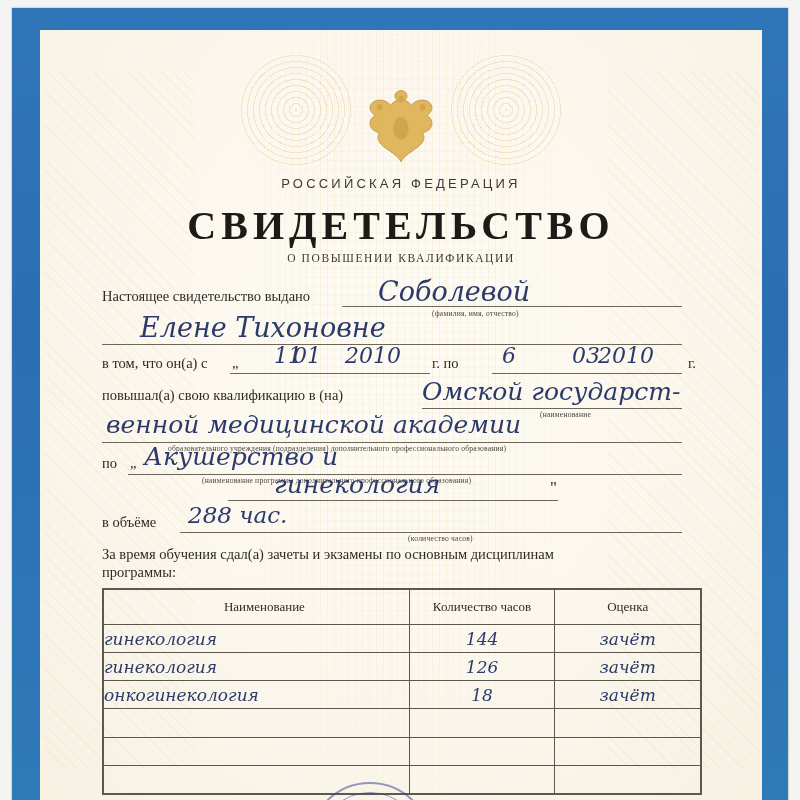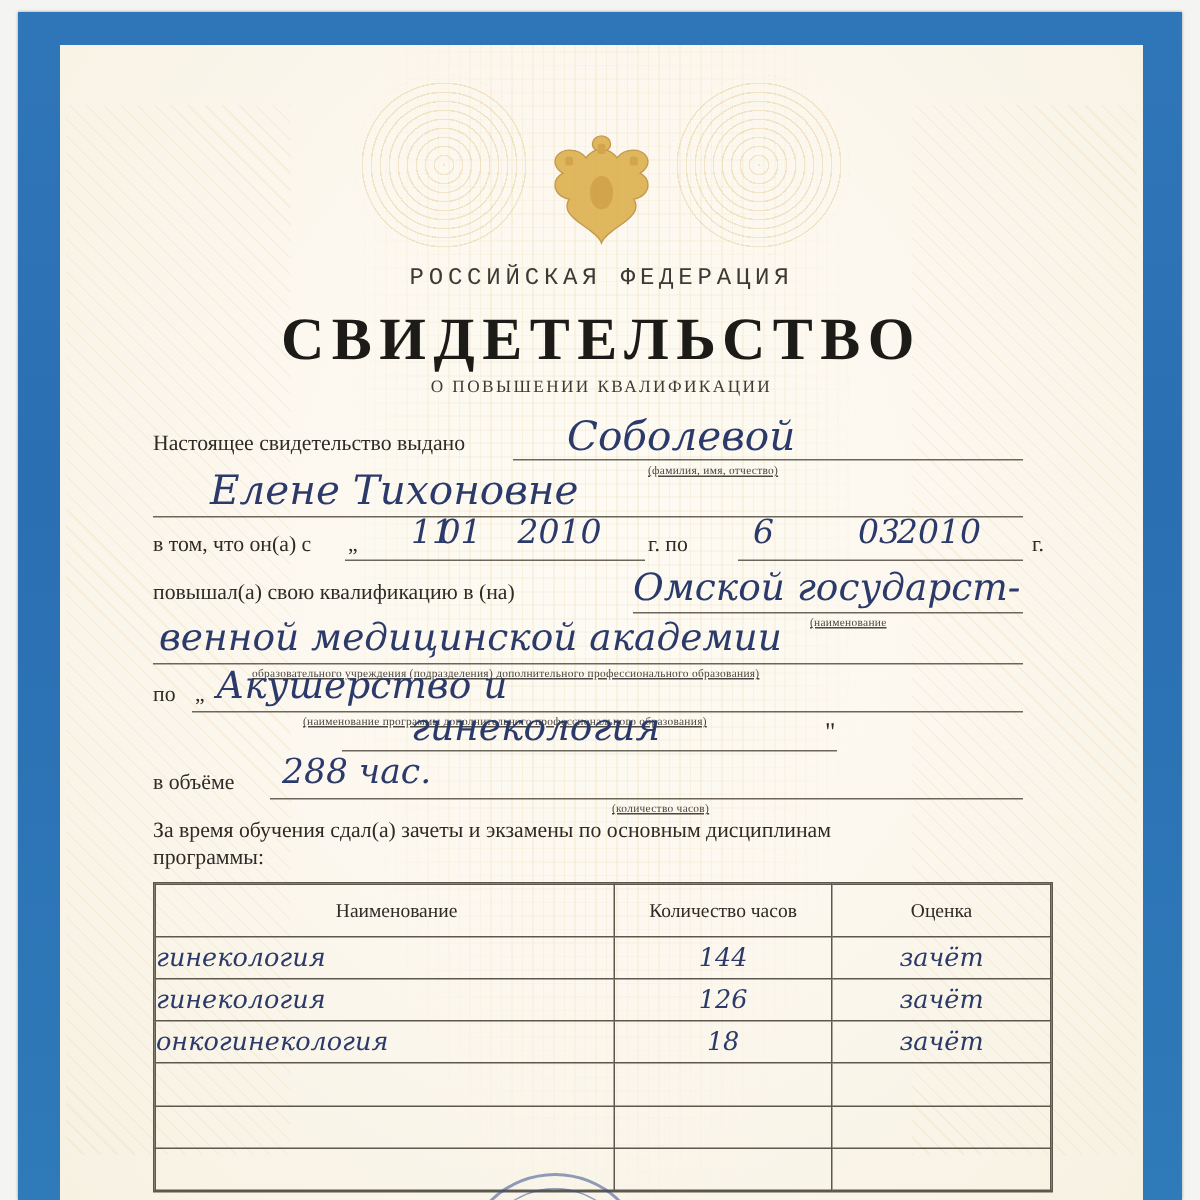--- a/index.html
+++ b/index.html
@@ -108,22 +108,22 @@
     height: 86px;
     opacity: .85;
   }
 
   
   .center { text-align: center; }
   #country {
     position: absolute;
     left: 0; right: 0;
     top: 146px;
-    font-family: Liberation Mono, monospace;
-    font-size: 16px;
+    font-family: Liberation Sans, sans-serif;
+    font-size: 13px;
     letter-spacing: 3.2px;
     color: #3d3a33;
   }
   #title {
     position: absolute;
     left: 0; right: 0;
     top: 172px;
     font-family: "Liberation Serif", serif;
     font-weight: bold;
     font-size: 40px;
@@ -145,21 +145,20 @@
     font-size: 14.5px;
     color: #2e2b26;
     white-space: nowrap;
   }
   .hint {
     position: absolute;
     font-size: 7.6px;
     color: #4a4740;
     white-space: nowrap;
     letter-spacing: .2px;
-    text-decoration: underline;
   }
   .rule {
     position: absolute;
     border-bottom: 1px solid #6b6659;
     height: 0;
   }
 
   
   .hand {
     position: absolute;

